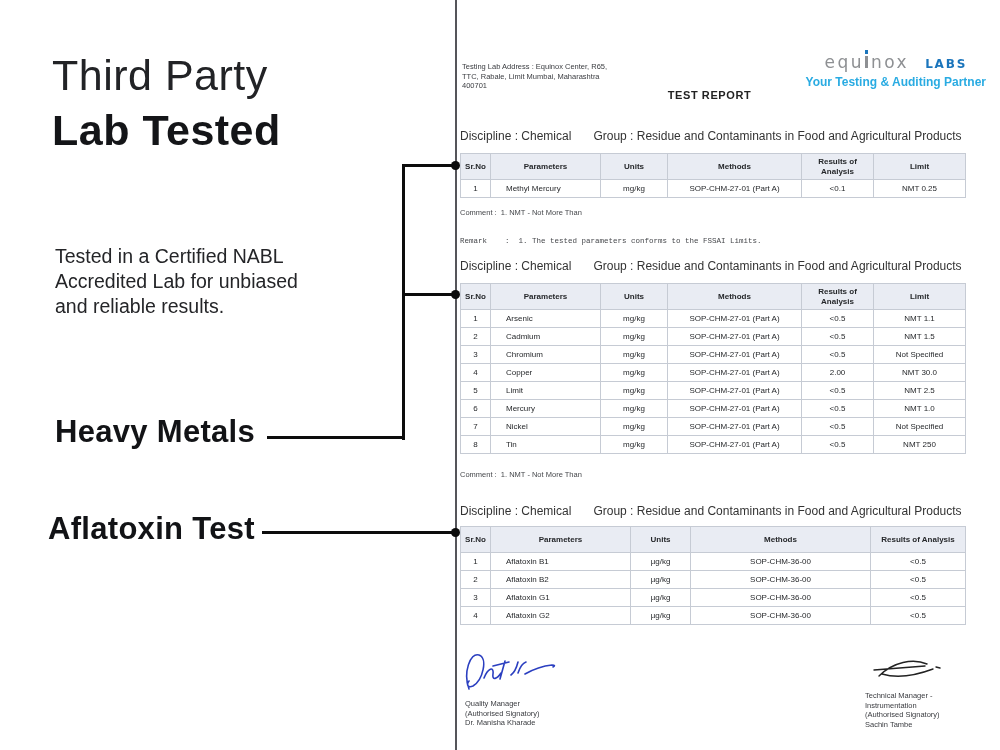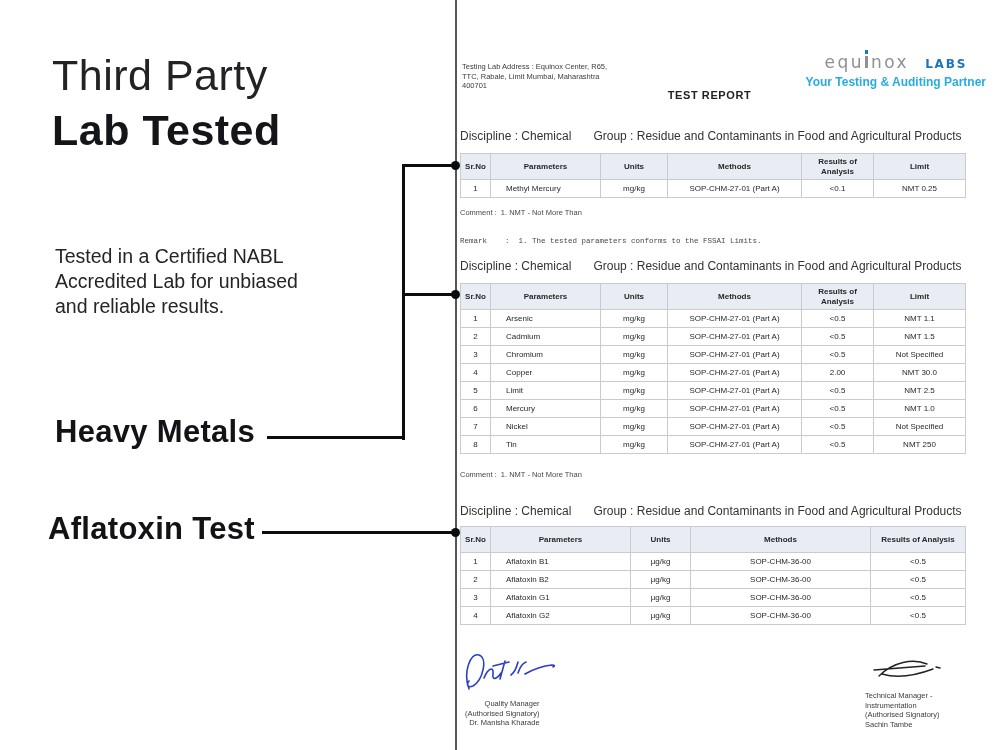--- a/index.html
+++ b/index.html
@@ -68,21 +68,21 @@
 
   .note { font-size:7.5px; color:#46484c; white-space:pre; }
   .note.comment { margin-top:10px; }
   .note.remark  { margin-top:20px;font-family:Liberation Mono, monospace; }
   .sec2 .note.comment { margin-top:16px; }
 
   .sig-svg { position:absolute; }
   .sig-left-svg  { left:5px;  top:645px; }
   .sig-right-svg { left:412px; top:652px; }
   .sig-text { position:absolute; font-size:7.5px; line-height:9.5px; color:#3a3c40; }
-  .sig-left-text  { left:8px;   top:699px;text-align:right; }
+  .sig-left-text  { left:8px;   top:699px; }
   .sig-right-text { left:408px; top:691px; }
   .sig-text span { display:block; }
 </style>
 </head>
 <body>
 
 <div class="canvas">
 
   <aside class="left-panel">
     <h1 class="main-title">

